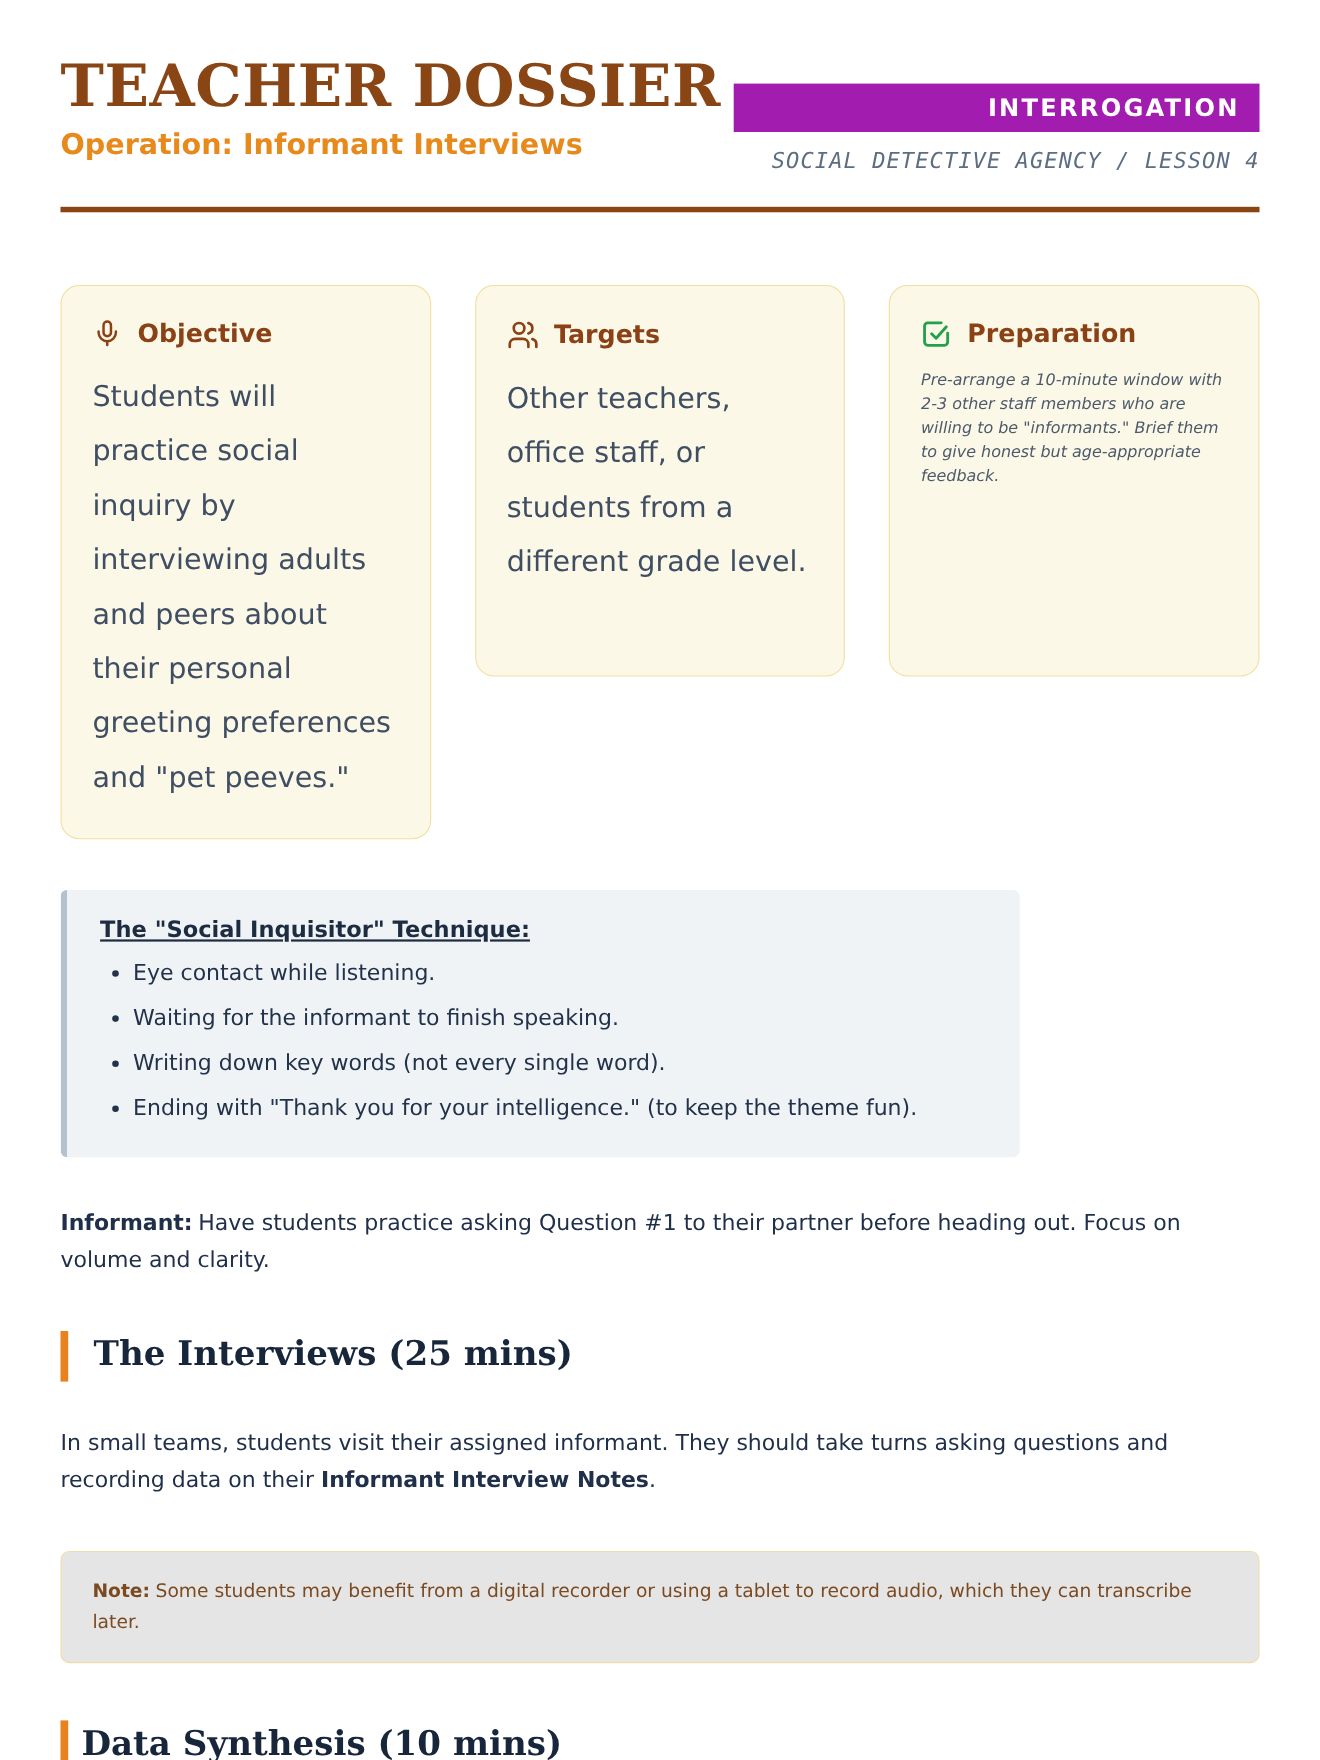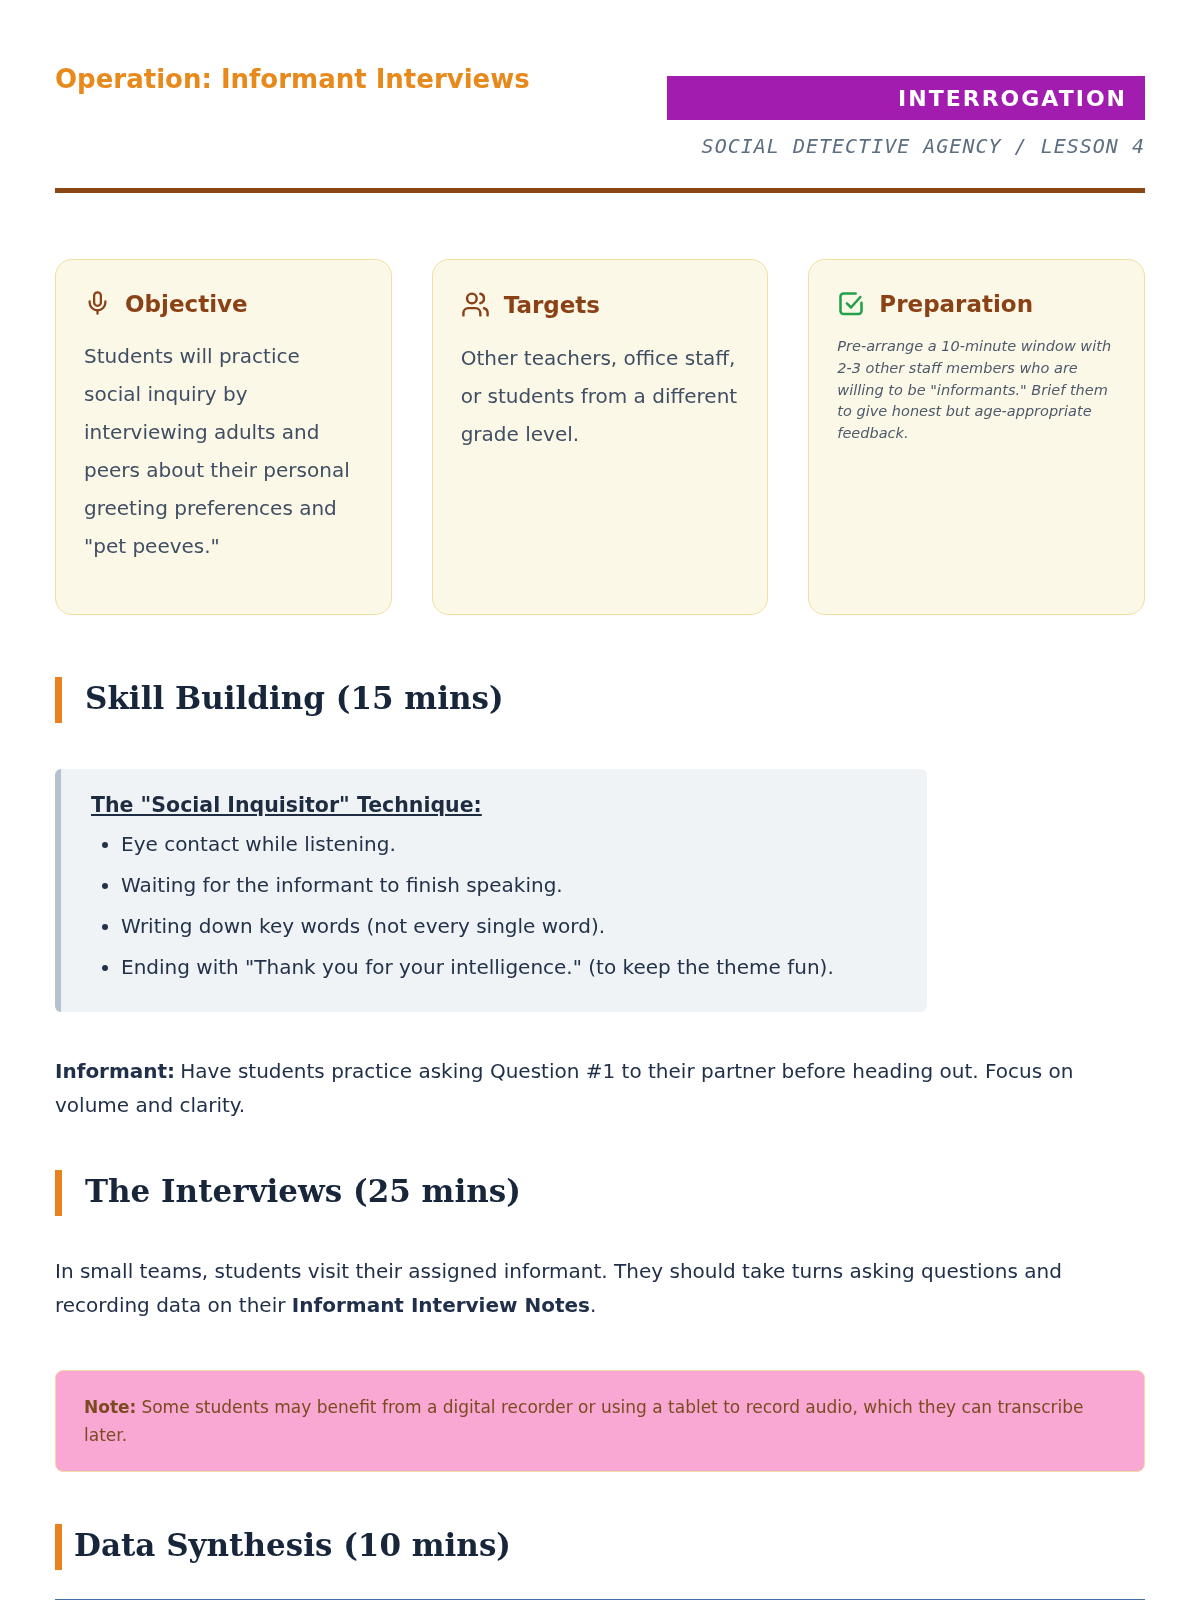--- a/index.html
+++ b/index.html
@@ -31,21 +31,21 @@
   .rule { height:5px; background:#8a4515; margin-top:30px; }
 
   
   .cards { display:grid; grid-template-columns:repeat(3,1fr); gap:40px; margin-top:66px; align-items:start; }
   .card {
     background:#fcf8e7; border:1.5px solid #f1dfa0; border-radius:17px;
     padding:30px 28px; min-height:294px; box-sizing:content-box;
   }
   .card-head { display:flex; align-items:center; gap:14px; }
   .card-title { font-size:23px; font-weight:700; color:#8a4116; }
-  .card-body { margin-top:20px; font-size:20px; line-height:1.9; color:#3f4e63; }
+  .card-body { margin-top:20px; font-size:26px; line-height:1.9; color:#3f4e63; }
   .card-body.small { margin-top:18px; font-size:14.5px; line-height:1.5; font-style:italic; color:#4d5a6b; }
   .icon { display:inline-flex; flex:0 0 auto; }
 
   
   .section-heading {
     border-left:7px solid #e8821e; padding:3px 0 7px 23px;
     font-family:"DejaVu Serif","Liberation Serif",serif;
     font-weight:700; font-size:31px; color:#17263b;
   }
   .h-mt1 { margin-top:62px; }
@@ -63,34 +63,35 @@
   .callout li { margin:13px 0; font-size:20px; line-height:1.4; color:#22324a; }
 
   
   .para { font-size:20px; line-height:1.7; color:#21304a; }
   .p-mt1 { margin-top:42px; }
   .p-mt2 { margin-top:38px; }
   .label-strong { font-weight:700; margin-right:5px; }
 
   
   .note {
-    margin-top:48px; background:#f9a8d4; border:1.5px solid #f0dca6; border-radius:8px;
+    margin-top:48px; background:#e5e5e5; border:1.5px solid #f0dca6; border-radius:8px;
     padding:22px 28px; font-size:17px; line-height:1.65; color:#7b4a20;
   }
 
   
   .cutoff-bar { margin-top:29px; height:22px; background:#4170ad; }
 </style>
 </head>
 <body>
 
 <div class="page">
 
   <div class="header">
     <div>
+      <h1 class="title">TEACHER DOSSIER</h1>
       <div class="subtitle">Operation: Informant Interviews</div>
     </div>
     <div class="header-right">
       <div class="badge">INTERROGATION</div>
       <div class="agency">SOCIAL DETECTIVE AGENCY / LESSON 4</div>
     </div>
   </div>
 
   <div class="rule"></div>
 
@@ -133,21 +134,20 @@
             <path d="M8.5 11.5l3.5 3.5 8-9"></path>
           </svg>
         </span>
         <span class="card-title">Preparation</span>
       </div>
       <div class="card-body small">Pre-arrange a 10-minute window with 2-3 other staff members who are willing to be "informants." Brief them to give honest but age-appropriate feedback.</div>
     </article>
 
   </div>
 
-  <div class="section-heading h-mt1">Skill Building (15 mins)</div>
 
   <div class="callout">
     <div class="callout-title">The "Social Inquisitor" Technique:</div>
     <ul>
       <li>Eye contact while listening.</li>
       <li>Waiting for the informant to finish speaking.</li>
       <li>Writing down key words (not every single word).</li>
       <li>Ending with "Thank you for your intelligence." (to keep the theme fun).</li>
     </ul>
   </div>

